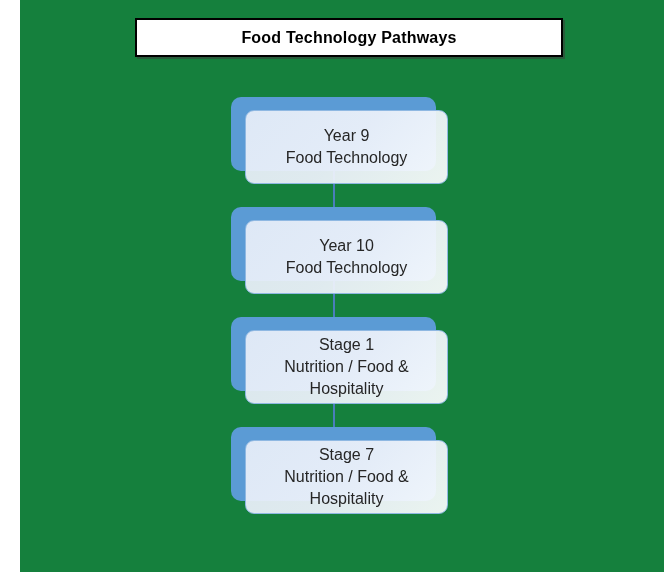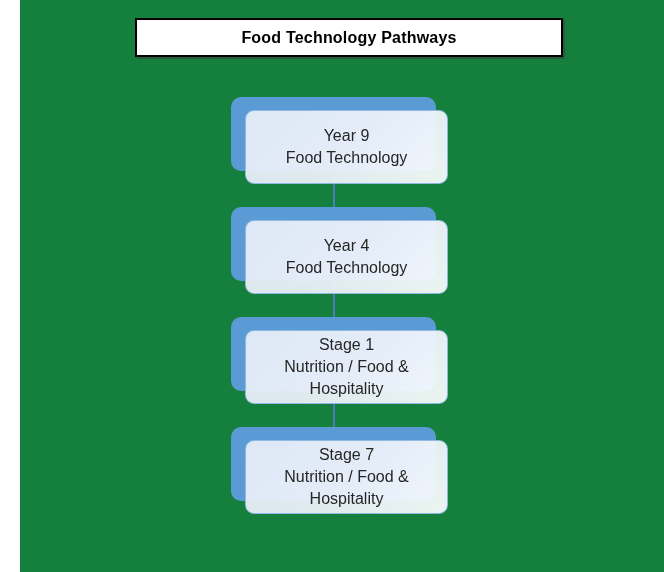--- a/index.html
+++ b/index.html
@@ -108,21 +108,21 @@
   <div class="connector c3"></div>
 
   <div class="blue-rect b0"></div>
   <div class="white-box w0">
     <div class="box-line">Year 9</div>
     <div class="box-line">Food Technology</div>
   </div>
 
   <div class="blue-rect b1"></div>
   <div class="white-box w1">
-    <div class="box-line">Year 4</div>
+    <div class="box-line">Year 10</div>
     <div class="box-line">Food Technology</div>
   </div>
 
   <div class="blue-rect b2"></div>
   <div class="white-box w2">
     <div class="box-line">Stage 1</div>
     <div class="box-line">Nutrition / Food &amp;</div>
     <div class="box-line">Hospitality</div>
   </div>
 

